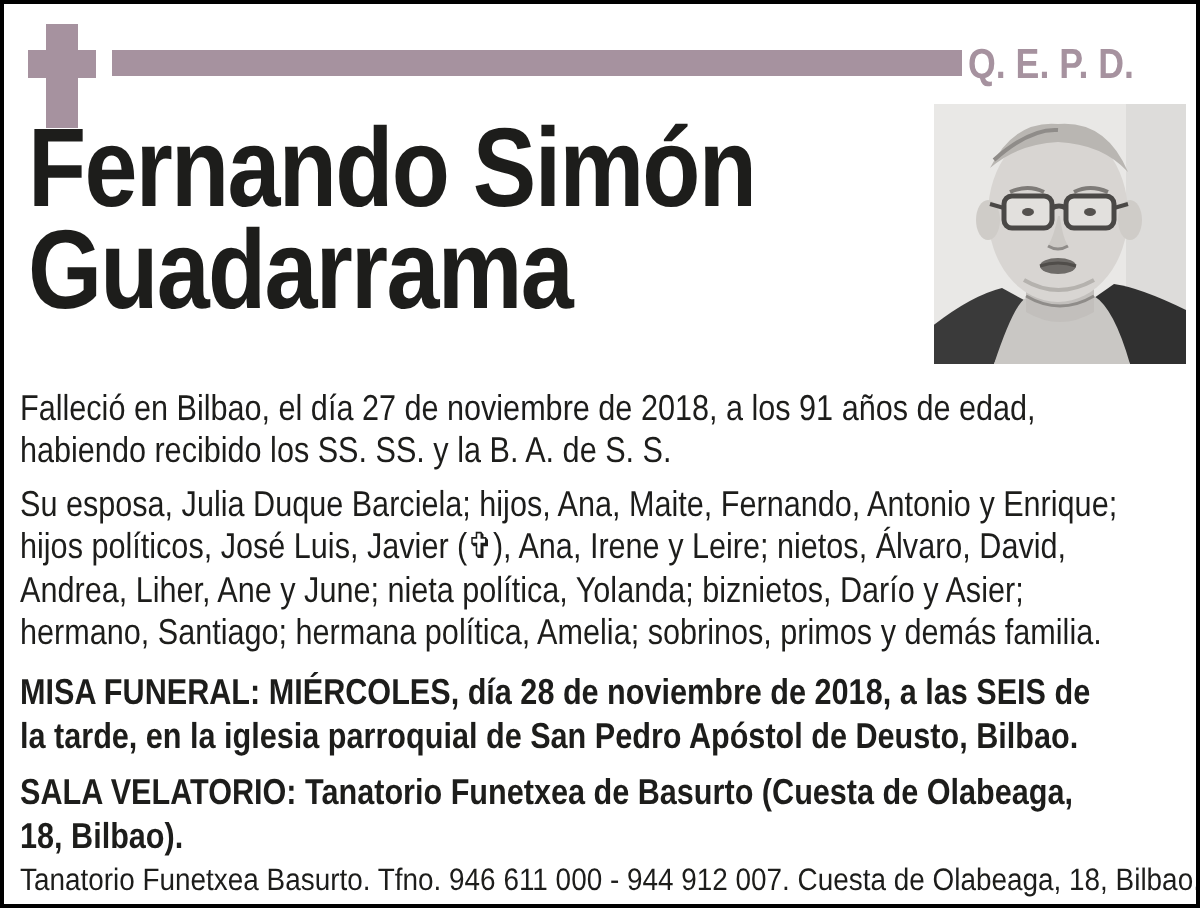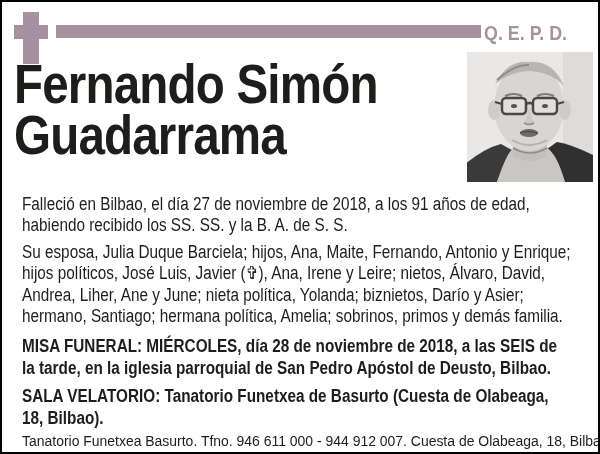--- a/index.html
+++ b/index.html
@@ -74,21 +74,21 @@
     color:#1d1d1b;
     transform:scaleX(.85);
     transform-origin:0 0;
   }
   .photo {
     flex:none;
     width:126px; height:130px;
     margin-top:-4px;
   }
   
-  .textcol { padding:0 20px; }
+  .textcol { padding:0 8px; }
   .para {
     margin:0;
     font-size:18px;
     line-height:21.4px;
     white-space:pre-line;
     transform:scaleX(.85);
     transform-origin:0 0;
     width:122%;
   }
   .para.bold { font-weight:bold; }

